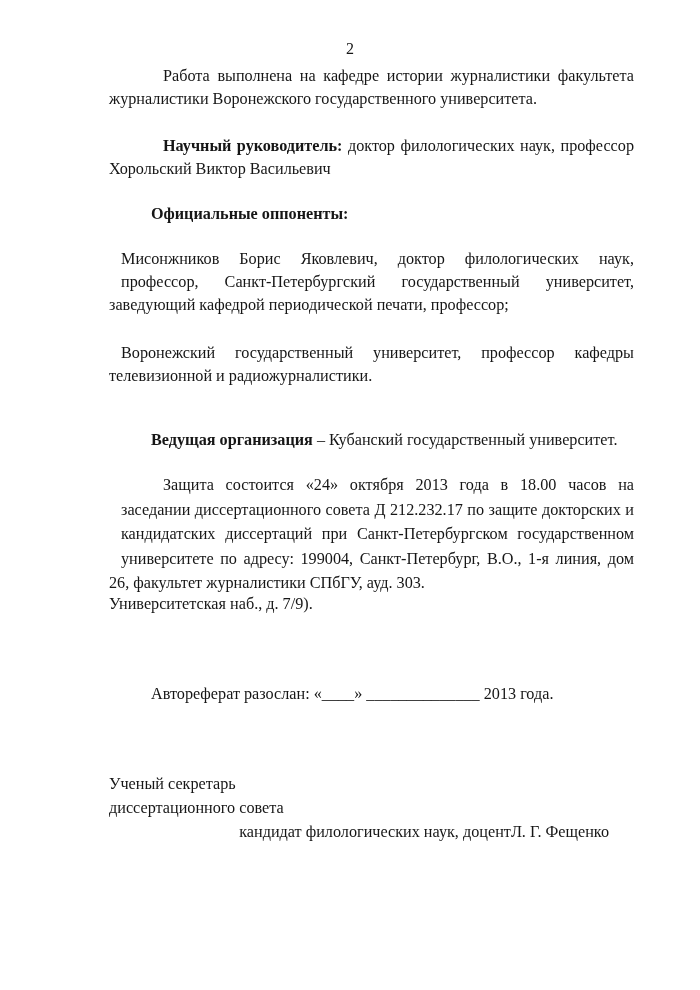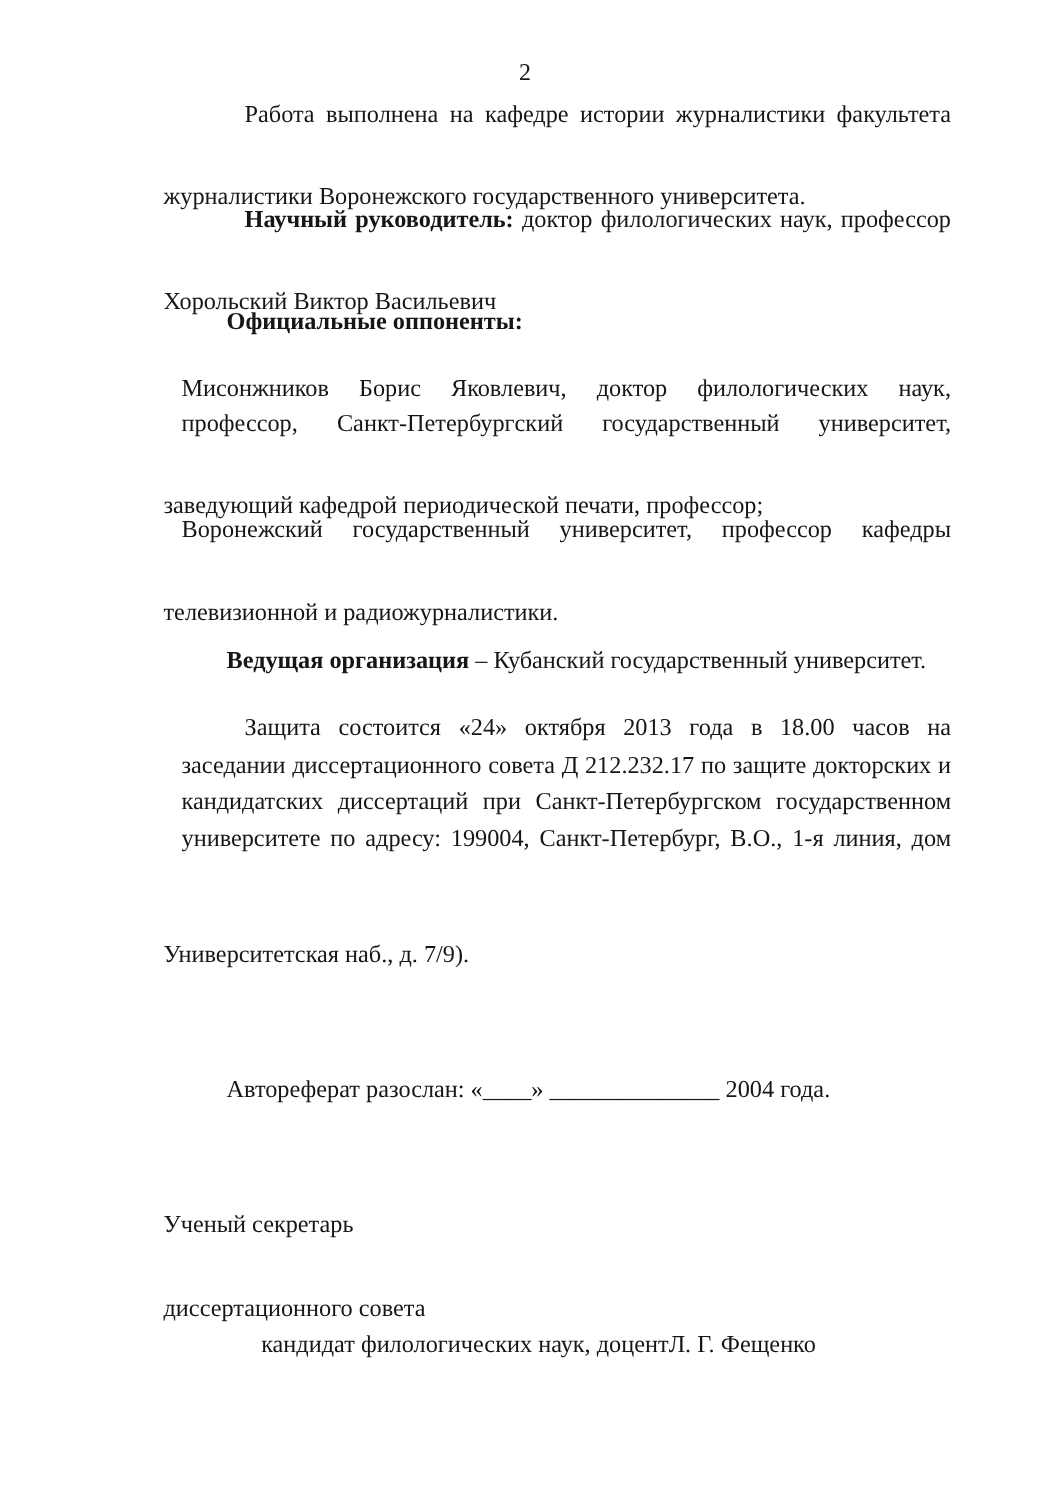--- a/index.html
+++ b/index.html
@@ -30,31 +30,31 @@
       text-align: center;
       font-size: 16px;
     }
     .block {
       position: absolute;
       left: 109px;
       width: 525px;
       line-height: 23px;
     }
     .bi { font-weight: bold; }
-    .line { display: block; white-space: nowrap; margin-top: 32px; }
+    .line { display: block; white-space: nowrap; }
     .line-just {
       display: block;
       text-align: justify;
       text-align-last: justify;
       white-space: normal;
       margin-left: 12px;
     }
     .sig-row {
       display: flex;
-      justify-content: center;
+      justify-content: flex-end;
       width: 500px;
     }
   </style>
 </head>
 <body>
 
 <div class="page">
 
   <div class="page-number">2</div>
 
@@ -85,28 +85,29 @@
 
   <div class="block" style="top:429px; padding-left:42px; width:483px;">
     <span class="bi">Ведущая организация</span><span style="white-space:pre;"> – </span><span>Кубанский государственный университет.</span>
   </div>
 
   <div class="block" style="top:473px; line-height:24.5px;">
     <span class="line-just" style="padding-left:42px;">Защита состоится «24» октября 2013 года в 18.00 часов на</span>
     <span class="line-just">заседании диссертационного совета Д 212.232.17 по защите докторских и</span>
     <span class="line-just">кандидатских диссертаций при Санкт-Петербургском государственном</span>
     <span class="line-just">университете по адресу: 199004, Санкт-Петербург, В.О., 1-я линия, дом</span>
+    <span class="line">26, факультет журналистики СПбГУ, ауд. 303.</span>
   </div>
 
   <div class="block" style="top:592px; line-height:24px;">
     <span class="line">Университетская наб., д. 7/9).</span>
   </div>
 
   <div class="block" style="top:683px; padding-left:42px; width:483px;">
-    <span class="line">Автореферат разослан: «____» ______________ 2004 года.</span>
+    <span class="line">Автореферат разослан: «____» ______________ 2013 года.</span>
   </div>
 
   <div class="block" style="top:772px; line-height:24px;">
     <span class="line">Ученый секретарь</span>
     <span class="line">диссертационного совета</span>
     <div class="sig-row">
       <span>кандидат филологических наук, доцент</span>
       <span>Л. Г. Фещенко</span>
     </div>
   </div>

